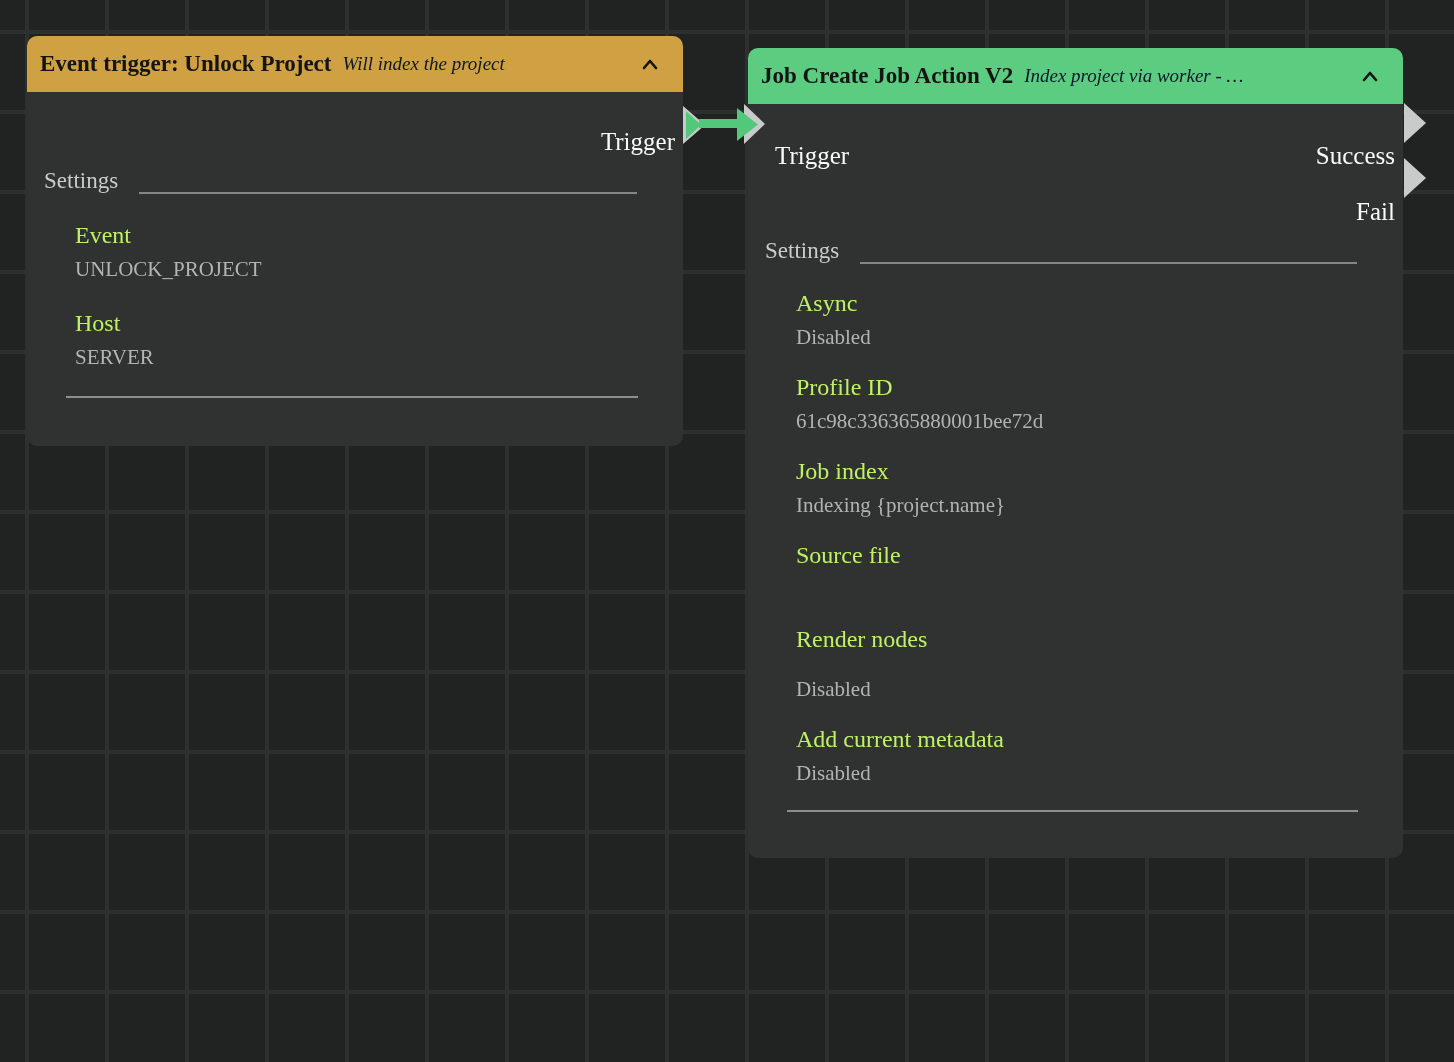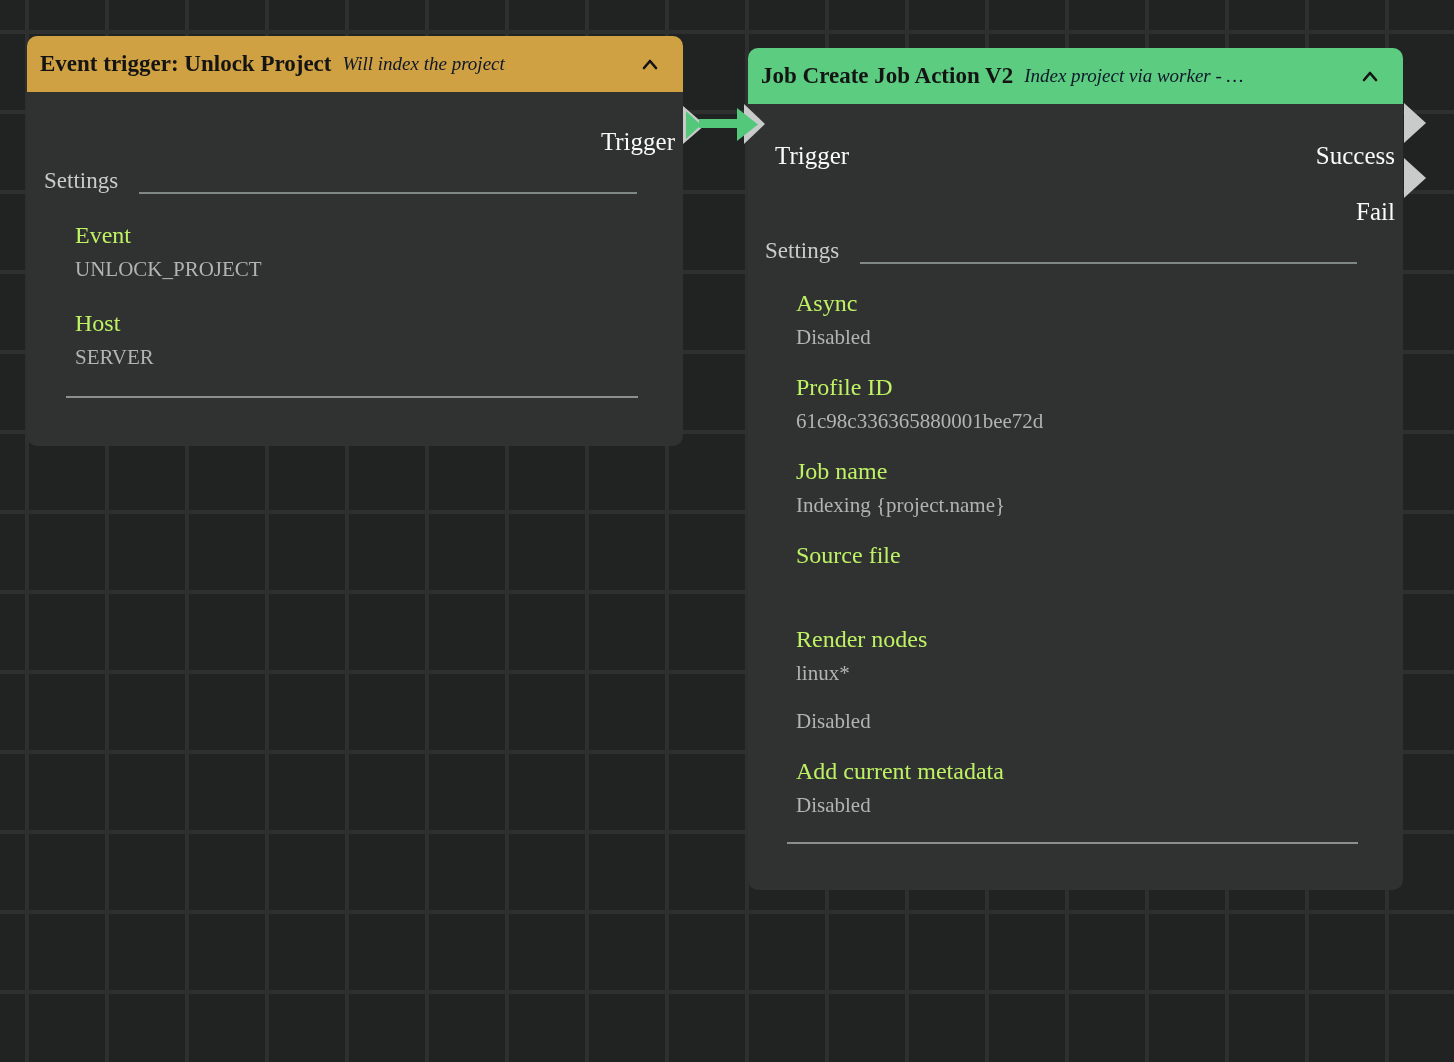--- a/index.html
+++ b/index.html
@@ -164,30 +164,29 @@
       <div class="fields">
         <div class="field">
           <div class="f-label">Async</div>
           <div class="f-value">Disabled</div>
         </div>
         <div class="field">
           <div class="f-label">Profile ID</div>
           <div class="f-value">61c98c336365880001bee72d</div>
         </div>
         <div class="field">
-          <div class="f-label">Job name</div>
+          <div class="f-label">Job index</div>
           <div class="f-value">Indexing {project.name}</div>
         </div>
         <div class="field">
           <div class="f-label">Source file</div>
           <div class="f-value"></div>
         </div>
         <div class="field">
           <div class="f-label">Render nodes</div>
-          <div class="f-value">linux*</div>
         </div>
         <div class="field">
           <div class="f-value">Disabled</div>
         </div>
         <div class="field">
           <div class="f-label">Add current metadata</div>
           <div class="f-value">Disabled</div>
         </div>
       </div>
       <div class="bottom-divider"></div>

